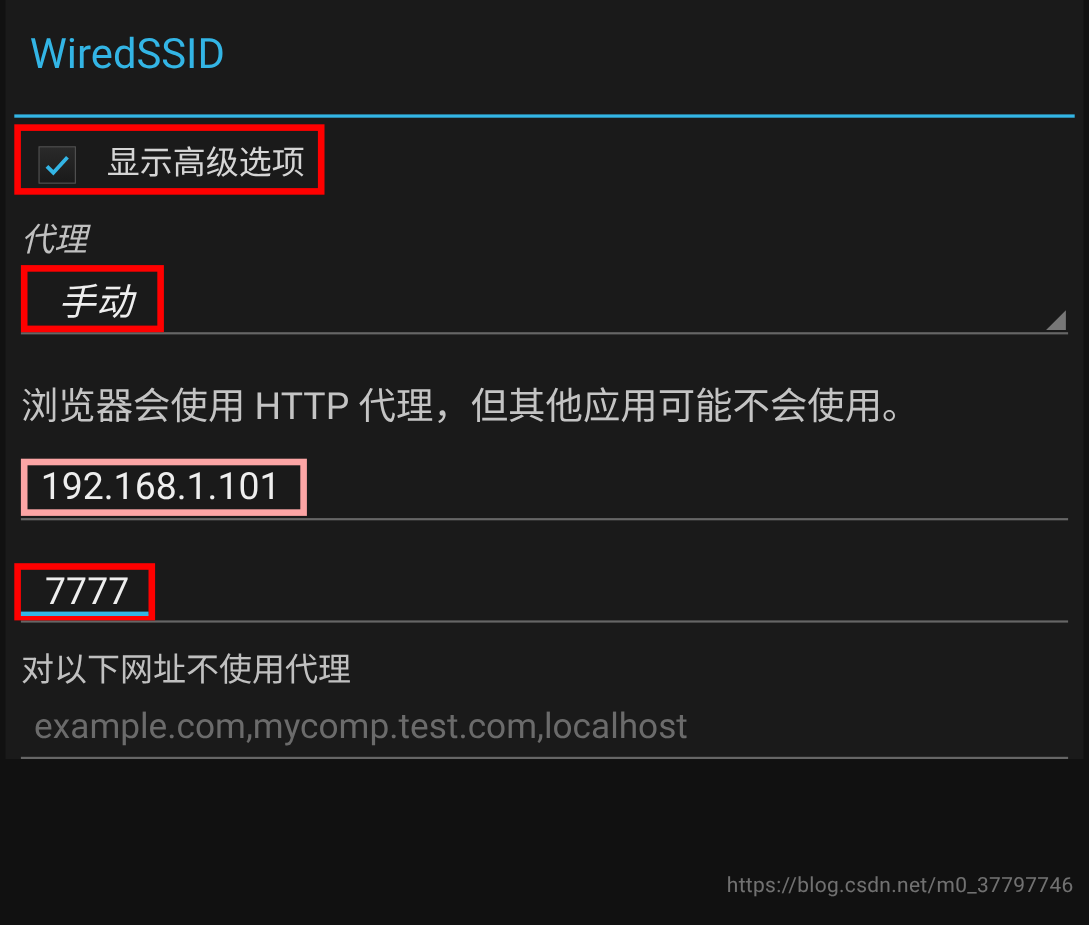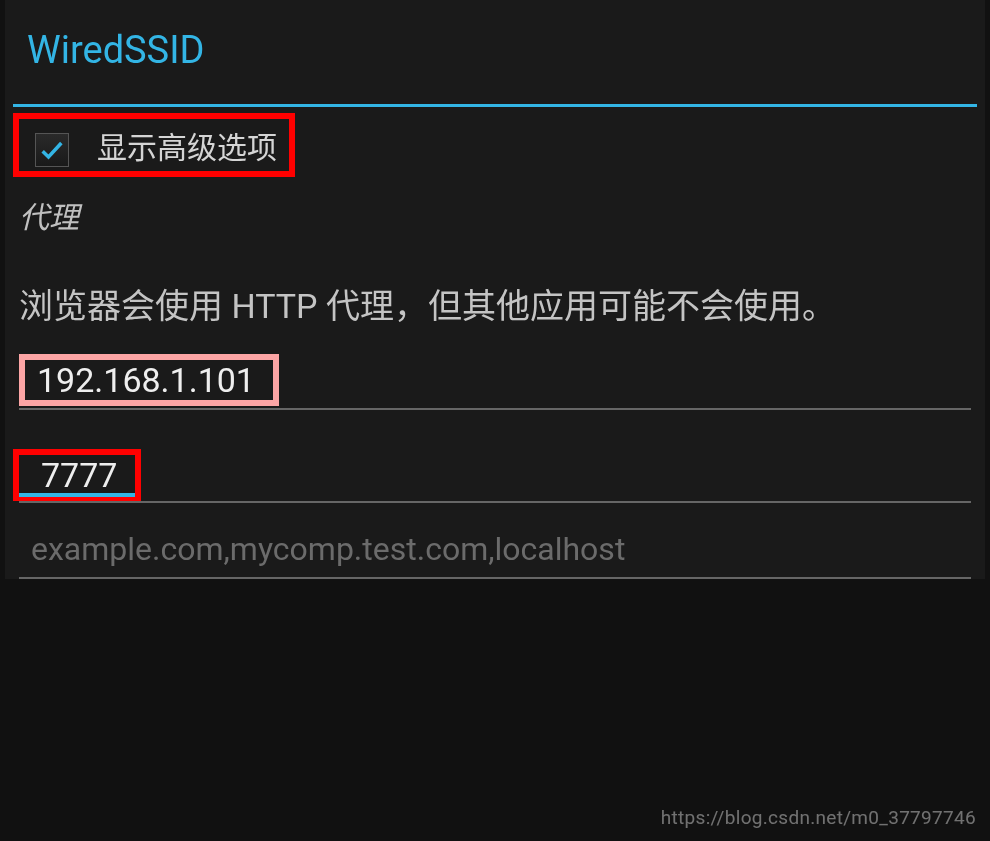--- a/index.html
+++ b/index.html
@@ -124,21 +124,21 @@
   }
   .placeholder {
     color: #6b6b6b;
     font-size: 32px;
     padding: 8px 12px;
   }
 
   .watermark {
     position: absolute;
     right: 14px;
-    bottom: 12px;
+    bottom: 25px;
     color: rgba(230,230,230,0.45);
     font-size: 19px;
     letter-spacing: 0.3px;
     pointer-events: none;
   }
 
   .port-wrap { margin-left: -6px; margin-top: 17px; }
   .port-wrap .input-val { padding-left: 22px; }
 </style>
 </head>
@@ -156,20 +156,25 @@
           <svg viewBox="0 0 24 24">
             <polyline points="4,13 9,18 20,6" fill="none" stroke="#33b5e5" stroke-width="3"></polyline>
           </svg>
         </span>
         <span class="adv-label">显示高级选项</span>
       </span>
     </span>
 
     <div class="section">
       <div class="section-label">代理</div>
+      <div class="spinner-line">
+        <span class="hl-red">
+          <span class="spinner-cell">手动</span>
+        </span>
+      </div>
     </div>
 
     <div class="note">浏览器会使用 HTTP 代理，但其他应用可能不会使用。</div>
 
     <div class="field">
       <div class="input-line">
         <span class="hl-yellow input-cell-highlight">
           <span class="input-val">192.168.1.101</span>
         </span>
       </div>
@@ -178,20 +183,21 @@
     <div class="field" style="margin-top:22px">
       <div class="input-line">
         <span class="hl-red input-cell-highlight port-wrap">
           <span class="input-val">7777</span>
           <span class="underline-focus"></span>
         </span>
       </div>
     </div>
 
     <div class="field" style="margin-top:18px">
+      <div class="section-label">对以下网址不使用代理</div>
       <div class="input-line">
         <span class="placeholder">example.com,mycomp.test.com,localhost</span>
       </div>
     </div>
   </div>
 
 </div>
 
 <div class="watermark">https://blog.csdn.net/m0_37797746</div>
 

